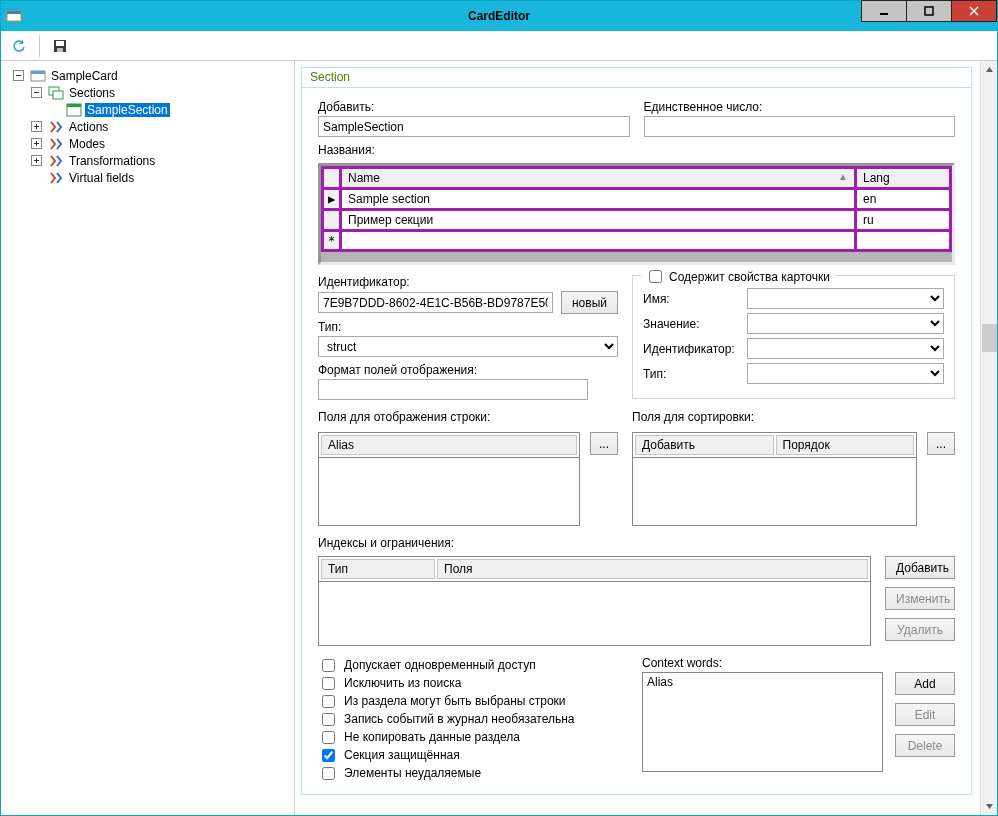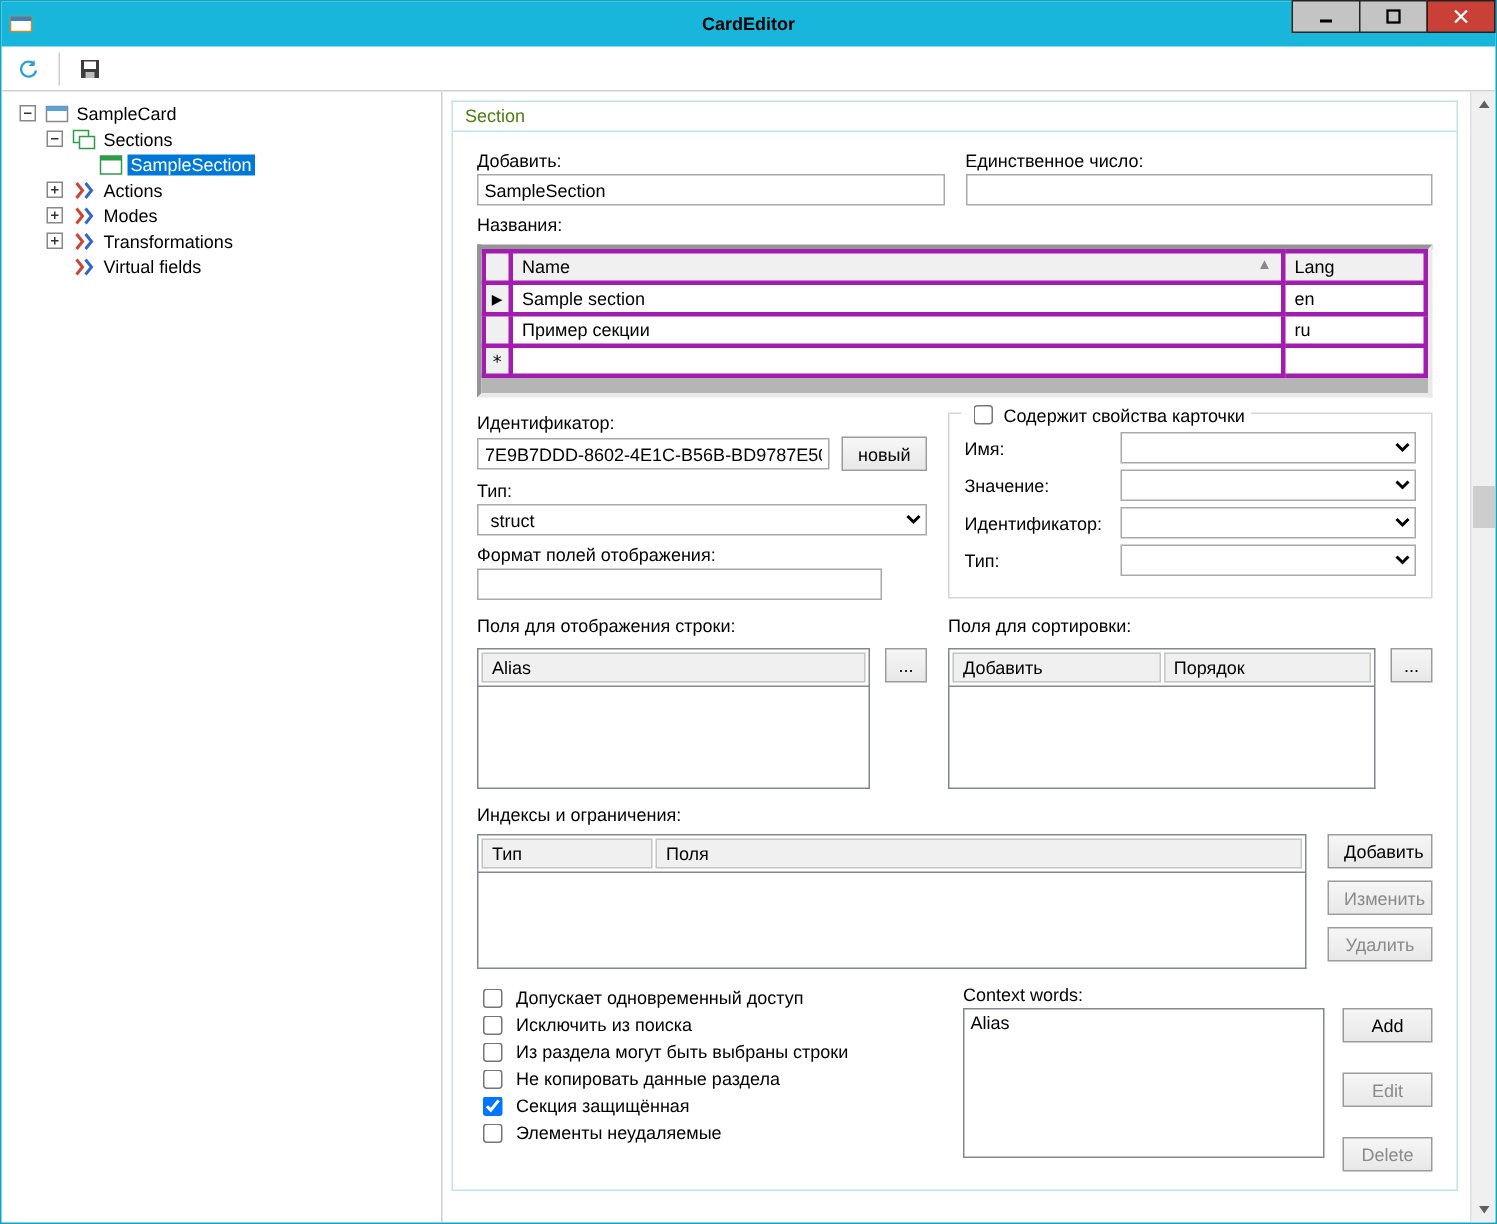--- a/index.html
+++ b/index.html
@@ -355,38 +355,42 @@
               <div class="chk">
                   <input type="checkbox" style="">
                   <span>Исключить из поиска</span>
                 </div>
               <div class="chk">
                   <input type="checkbox" style="">
                   <span>Из раздела могут быть выбраны строки</span>
                 </div>
               <div class="chk">
                   <input type="checkbox" style="">
+                  <span>Запись событий в журнал необязательна</span>
+                </div>
+              <div class="chk">
+                  <input type="checkbox" style="">
                   <span>Не копировать данные раздела</span>
                 </div>
               <div class="chk">
                   <input type="checkbox" checked="" style="">
                   <span>Секция защищённая</span>
                 </div>
               <div class="chk">
                   <input type="checkbox" style="">
                   <span>Элементы неудаляемые</span>
                 </div>
             </div>
             <div class="col">
               <label>Context words:</label>
               <div style="display:flex;gap:12px;align-items:flex-start">
                 <div class="list-box" style="flex:1;height:100px">
                   <div>Alias</div>
                 </div>
-                <div style="width:60px;display:flex;flex-direction:column;gap:20px">
+                <div style="width:60px;display:flex;flex-direction:column;gap:8px">
                   <button class="btn">Add</button>
                   <button class="btn" disabled="">Edit</button>
                   <button class="btn" disabled="">Delete</button>
                 </div>
               </div>
             </div>
           </div>
 
         </div>
       </div>

